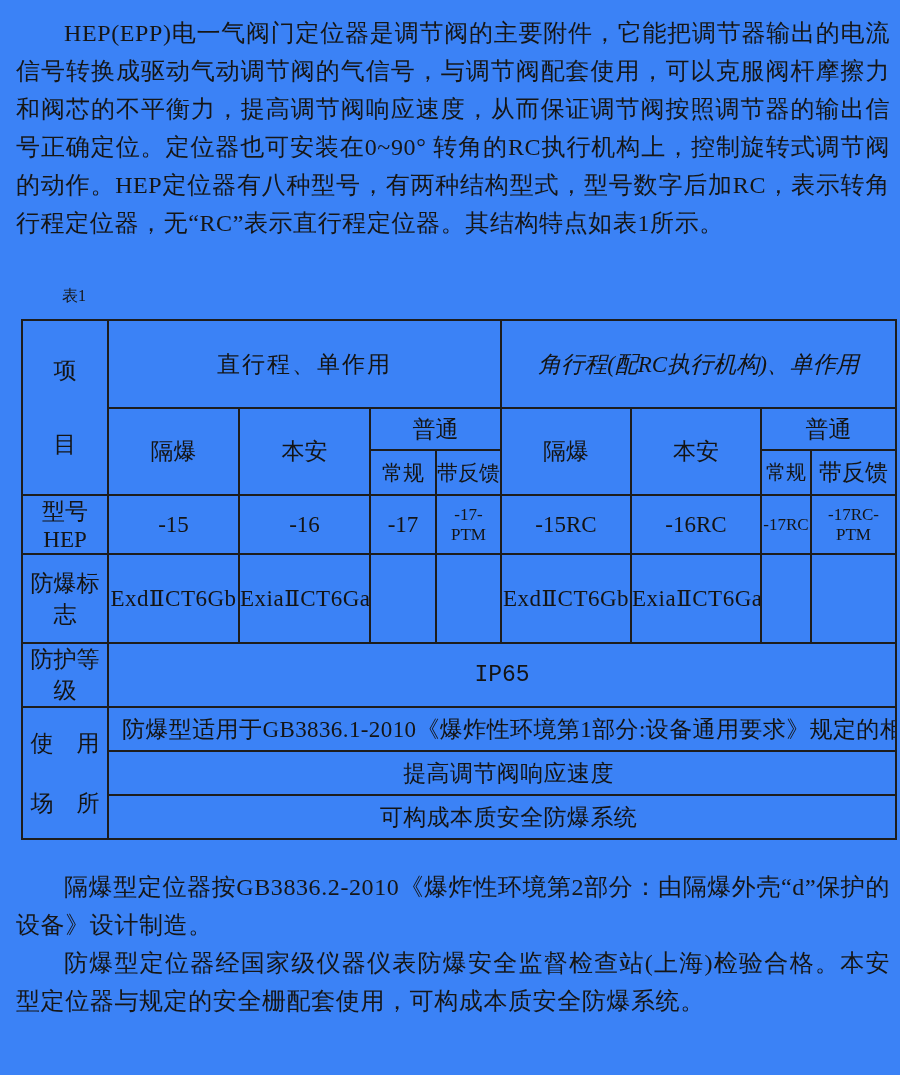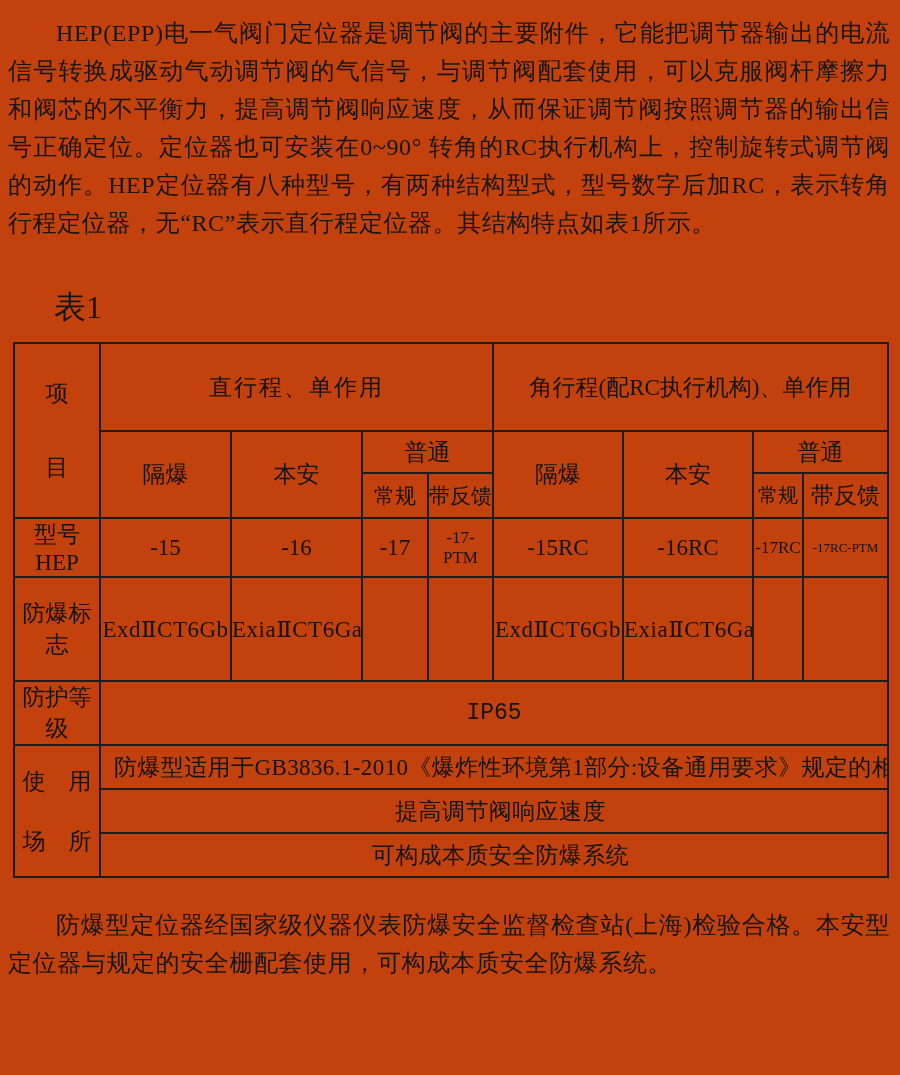--- a/index.html
+++ b/index.html
@@ -2,35 +2,35 @@
 <html><head>
 <meta charset="utf-8">
 <style>
   * { margin:0; padding:0; box-sizing:border-box; }
   html,body { width:900px; height:1075px; background:#ffffff; }
   body {
     font-family:"Liberation Serif","DejaVu Serif",serif;
     color:#151515;
     overflow:hidden;
   }
-  .page { width:900px; height:1075px; padding:14px 10px 0 8px; background:#c2410c; }
+  .page { width:900px; height:1075px; padding:14px 10px 0 16px; background:#3b82f6; }
 
   
   .para {
     font-size:24px;
     line-height:38px;
     letter-spacing:0.6px;
     text-align:justify;
     text-indent:2em;
     color:#161616;
   }
 
   
   .table-caption {
-    font-size:32px;
+    font-size:16px;
     margin:44px 0 12px 46px;
     color:#161616;
   }
 
   
   table.spec {
     border-collapse:collapse;
     table-layout:fixed;
     width:876px;
     margin-left:5px;
@@ -40,41 +40,41 @@
     text-align:center;
     vertical-align:middle;
     font-size:23px;
     color:#141414;
     overflow:hidden;
   }
   tr.r-group   { height:88px; }
   tr.r-sub1    { height:42px;margin-top:16px; }
   tr.r-sub2    { height:45px; }
   tr.r-model   { height:42px; }
-  tr.r-exmark  { height:104px; }
+  tr.r-exmark  { height:89px; }
   tr.r-protect { height:43px;font-family:Liberation Mono, monospace; }
   tr.r-usage   { height:44px; }
 
   td.item-head { font-size:25px; }
   .item-head-inner {
     height:168px;
     display:flex; flex-direction:column;
     justify-content:space-around; align-items:center;
     padding:10px 0;
   }
   td.group-head { font-size:24px; letter-spacing:2px; }
-  td.group-head.rotary { letter-spacing:0; }
+  td.group-head.rotary { letter-spacing:0;font-style:italic; }
   td.sub-head { font-size:23px; }
   td.sub-head.narrow  { font-size:21px; letter-spacing:0; }
   td.sub-head.narrow2 { font-size:20px; letter-spacing:0; }
 
   td.row-label { font-size:20px; letter-spacing:0; }
   td.model-val { font-size:23px; }
   td.model-val.condensed  { font-size:17px; letter-spacing:0; }
-  td.model-val.condensed2 { font-size:13px; letter-spacing:0; }
+  td.model-val.condensed2 { font-size:17px; letter-spacing:0; }
   td.ex-val { font-size:19px; letter-spacing:0.5px; }
   td.ip-val { font-size:24px;margin-left:16px; }
 
   td.usage-label { font-size:24px; }
   .usage-label-inner {
     height:120px;
     display:flex; flex-direction:column;
     justify-content:space-around; align-items:center;
   }
   td.usage-line {
@@ -178,16 +178,17 @@
     <tr class="r-usage">
       <td class="usage-line" colspan="8">提高调节阀响应速度</td>
     </tr>
     <tr class="r-usage">
       <td class="usage-line" colspan="8">可构成本质安全防爆系统</td>
     </tr>
   </tbody>
     </table>
 
   <div class="bottom-block">
+    <p class="para">隔爆型定位器按GB3836.2-2010《爆炸性环境第2部分：由隔爆外壳“d”保护的设备》设计制造。</p>
     <p class="para">防爆型定位器经国家级仪器仪表防爆安全监督检查站(上海)检验合格。本安型定位器与规定的安全栅配套使用，可构成本质安全防爆系统。</p>
   </div>
 
 </div>
 
 </body></html>

